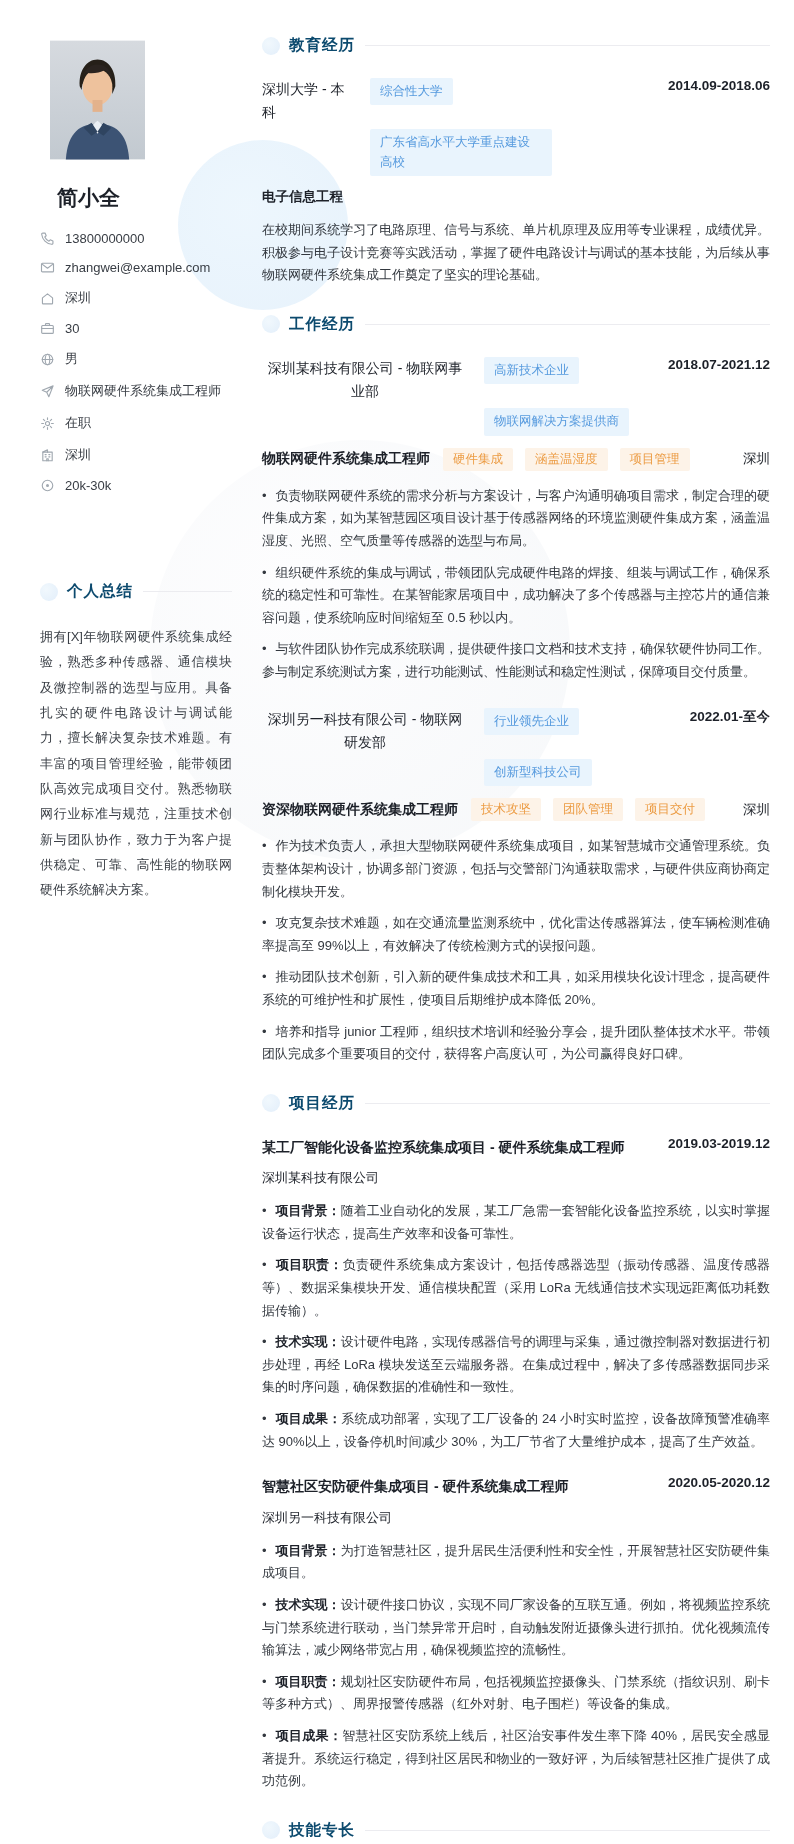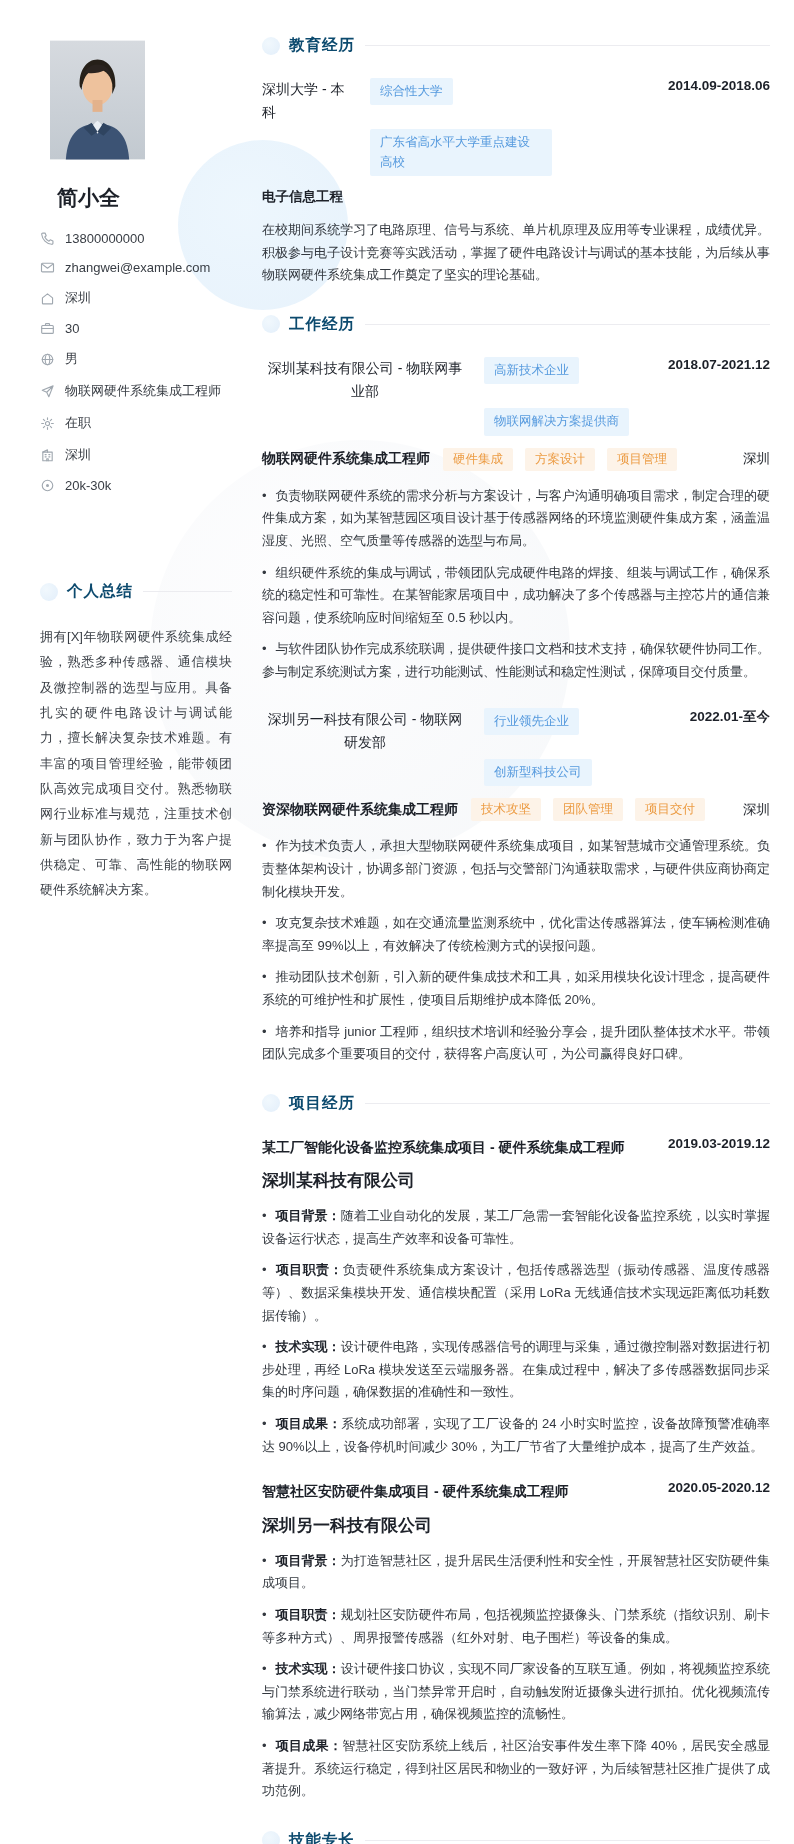--- a/index.html
+++ b/index.html
@@ -60,21 +60,21 @@
   .bullets b{color:#1d2129;}
 
   .major{font-weight:700;font-size:13.5px;color:#1d2129;margin:4px 0 13px;}
   .desc{font-size:13px;line-height:1.74;color:#33383f;text-align:justify;margin:0;}
 
   .job-block{margin-bottom:24px;}
   .job-block:last-child,.proj-block:last-child{margin-bottom:0;}
   .proj-block{margin-bottom:22px;}
   .proj-head{display:flex;align-items:flex-start;margin-bottom:11px;}
   .proj-name{font-weight:700;font-size:14px;color:#1d2129;flex:1;line-height:1.6;}
-  .proj-co{font-weight:700;font-size:17px;color:#1d2129;margin-bottom:13px;}
+  .proj-co{font-weight:400;font-size:13px;color:#1d2129;margin-bottom:13px;}
 
   .skills-grid{display:grid;grid-template-columns:1fr 1fr;column-gap:48px;row-gap:24px;margin-bottom:4px;}
   .skill{display:flex;align-items:center;}
   .skill-label{font-weight:700;font-size:13px;color:#23272e;width:96px;flex-shrink:0;}
   .skill-bar{flex:1;height:8px;background:#e7e9ec;border-radius:2px;overflow:hidden;margin-left:6px;}
   .skill-fill{height:100%;background:linear-gradient(90deg,#f3f9fe,#d6ebfa);border-radius:2px;}
 </style>
 </head>
 <body>
 
@@ -225,21 +225,21 @@
               <div class="entry-tags">
                 <span class="tag">高新技术企业</span>
                 <span class="tag wide">物联网解决方案提供商</span>
               </div>
               <div class="entry-date">2018.07-2021.12</div>
             </div>
             <div class="role-row">
               <div class="role-name">物联网硬件系统集成工程师</div>
               <div class="role-tags">
                 <span class="otag">硬件集成</span>
-                <span class="otag">方案设计</span>
+                <span class="otag">涵盖温湿度</span>
                 <span class="otag">项目管理</span>
               </div>
               <div class="role-loc">深圳</div>
             </div>
             <div class="bullets">
               <p>负责物联网硬件系统的需求分析与方案设计，与客户沟通明确项目需求，制定合理的硬件集成方案，如为某智慧园区项目设计基于传感器网络的环境监测硬件集成方案，涵盖温湿度、光照、空气质量等传感器的选型与布局。</p>
               <p>组织硬件系统的集成与调试，带领团队完成硬件电路的焊接、组装与调试工作，确保系统的稳定性和可靠性。在某智能家居项目中，成功解决了多个传感器与主控芯片的通信兼容问题，使系统响应时间缩短至 0.5 秒以内。</p>
               <p>与软件团队协作完成系统联调，提供硬件接口文档和技术支持，确保软硬件协同工作。参与制定系统测试方案，进行功能测试、性能测试和稳定性测试，保障项目交付质量。</p>
             </div>
           </div>
@@ -292,22 +292,22 @@
             </div>
           </div>
           <div class="proj-block">
             <div class="proj-head">
               <div class="proj-name">智慧社区安防硬件集成项目 - 硬件系统集成工程师</div>
               <div class="entry-date">2020.05-2020.12</div>
             </div>
             <div class="proj-co">深圳另一科技有限公司</div>
             <div class="bullets">
               <p><b>项目背景：</b>为打造智慧社区，提升居民生活便利性和安全性，开展智慧社区安防硬件集成项目。</p>
+              <p><b>技术实现：</b>设计硬件接口协议，实现不同厂家设备的互联互通。例如，将视频监控系统与门禁系统进行联动，当门禁异常开启时，自动触发附近摄像头进行抓拍。优化视频流传输算法，减少网络带宽占用，确保视频监控的流畅性。</p>
               <p><b>项目职责：</b>规划社区安防硬件布局，包括视频监控摄像头、门禁系统（指纹识别、刷卡等多种方式）、周界报警传感器（红外对射、电子围栏）等设备的集成。</p>
-              <p><b>技术实现：</b>设计硬件接口协议，实现不同厂家设备的互联互通。例如，将视频监控系统与门禁系统进行联动，当门禁异常开启时，自动触发附近摄像头进行抓拍。优化视频流传输算法，减少网络带宽占用，确保视频监控的流畅性。</p>
               <p><b>项目成果：</b>智慧社区安防系统上线后，社区治安事件发生率下降 40%，居民安全感显著提升。系统运行稳定，得到社区居民和物业的一致好评，为后续智慧社区推广提供了成功范例。</p>
             </div>
           </div>
         </div>
     </section>
 
     <section>
       <div class="sec-head">
         <span class="sec-dot"></span>
         <span class="sec-title">技能专长</span>

